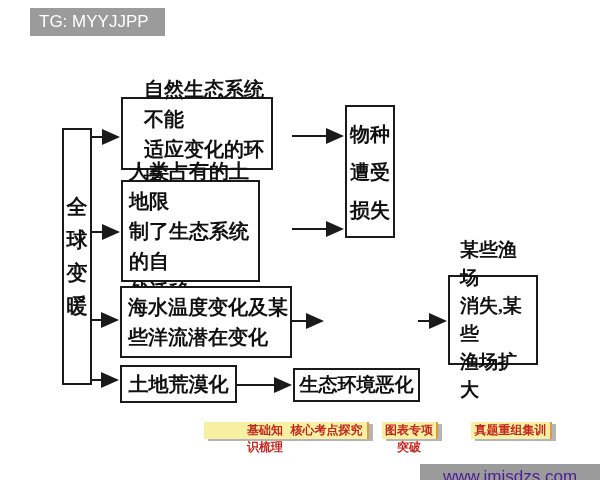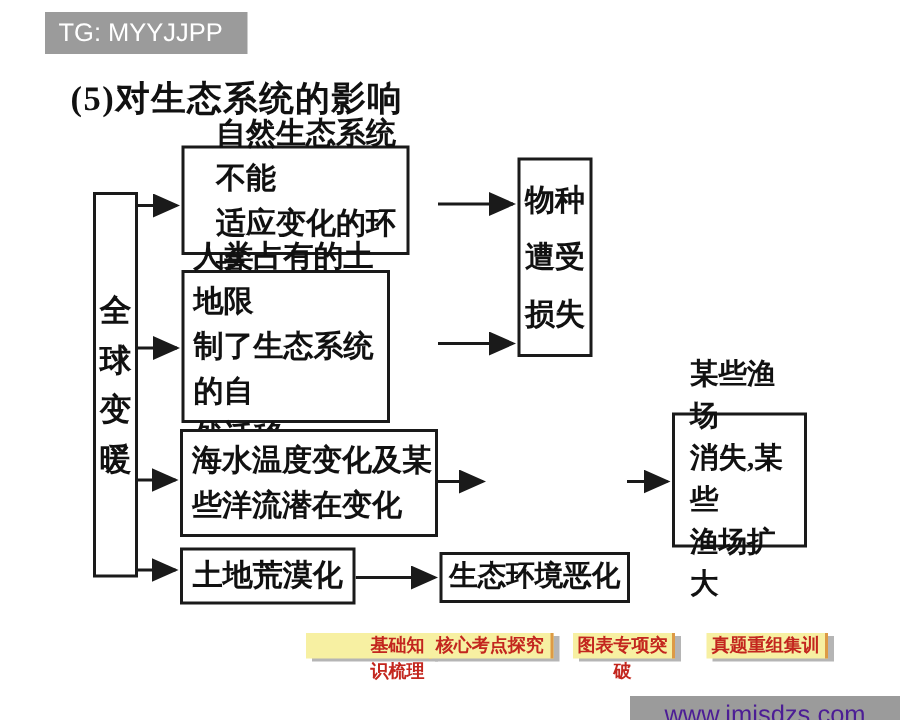--- a/index.html
+++ b/index.html
@@ -66,21 +66,21 @@
     font-size: 12px;
     font-weight: bold;
     text-align: center;
     line-height: 17px;
     border-right: 2px solid #dd9a45;
     box-shadow: 4px 2px 0 #b5b5b5;
     cursor: pointer;
   }
   .tab-1 { left: 204px; width: 84px; padding-left: 40px; }
   .tab-2 { left: 286px; width: 83px; }
-  .tab-3 { left: 382px; width: 68px; }
+  .tab-3 { left: 382px; width: 56px; }
   .tab-4 { left: 471px; width: 81px; }
   .site-bar {
     position: absolute;
     left: 420px; top: 444px;
     width: 180px; height: 26px;
     background: #9b9b9b;
     color: #4c1d95;
     font-family: "Liberation Sans", sans-serif;
     font-size: 17px;
     line-height: 26px;
@@ -88,21 +88,20 @@
     margin-top: 20px;
   }
 </style>
 </head>
 <body>
 
 <div class="canvas">
 
   <div class="watermark">TG: MYYJJPP</div>
 
-  <div class="page-title">(5)对生态系统的影响</div>
 
   <svg class="arrows" width="600" height="480" viewBox="0 0 600 480">
     <defs>
       <marker id="ah" markerWidth="9" markerHeight="8" refX="8" refY="4" orient="auto">
         <path d="M0,0 L9,4 L0,8 z" fill="#1a1a1a"></path>
       </marker>
     </defs>
     <line x1="92" y1="137" x2="118" y2="137" stroke="#1a1a1a" stroke-width="2" marker-end="url(#ah)"></line>
     <line x1="92" y1="232" x2="118" y2="232" stroke="#1a1a1a" stroke-width="2" marker-end="url(#ah)"></line>
     <line x1="92" y1="320" x2="117" y2="320" stroke="#1a1a1a" stroke-width="2" marker-end="url(#ah)"></line>

